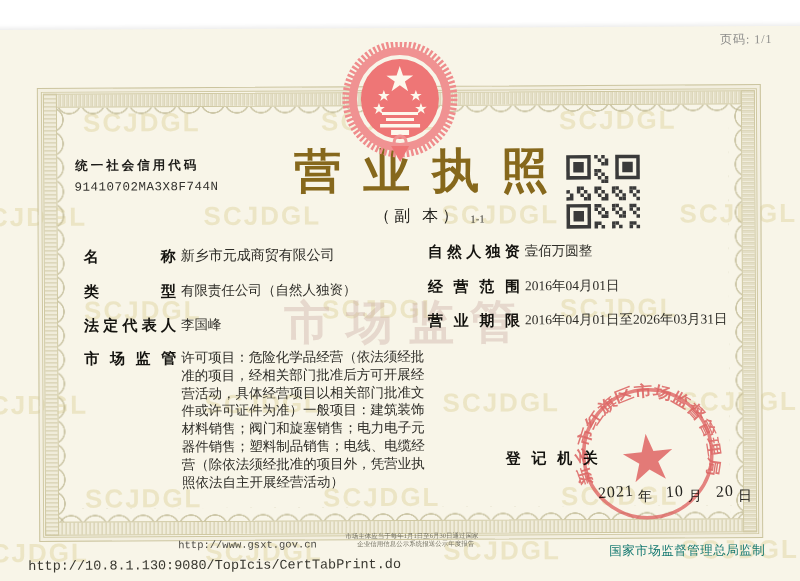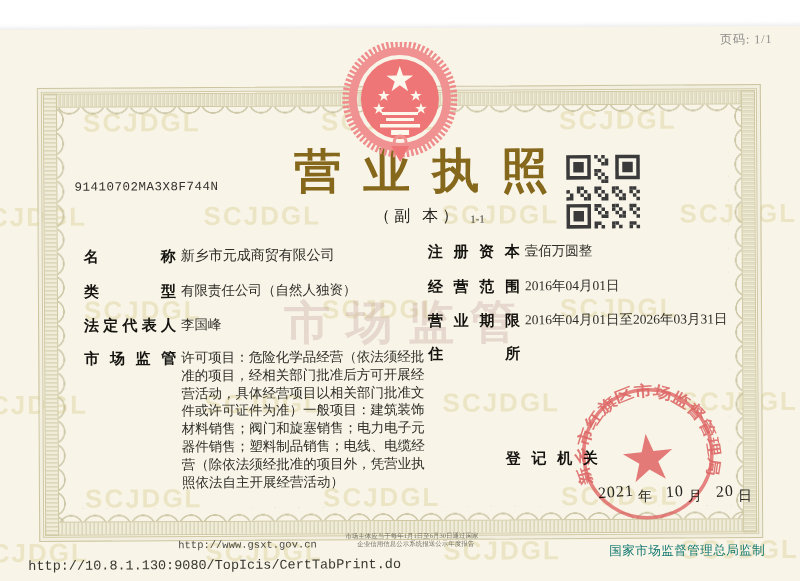--- a/index.html
+++ b/index.html
@@ -120,20 +120,21 @@
         <div class="band r"></div>
         <div class="scal t"></div>
         <div class="scal b"></div>
         <div class="scal l"></div>
         <div class="scal r"></div>
       </div>
 
       <div class="content">
         <div class="page-label">页码: 1/1</div>
 
+        <div class="credit-label">统一社会信用代码</div>
         <div class="credit-code">91410702MA3X8F744N</div>
 
         <div class="title">营业执照</div>
         <div class="subtitle"><span>（副  本）</span> <span class="copyno">1-1</span></div>
 
         <div class="qr-box" id="qr"><svg width="76" height="76">
               <rect x="0" y="0" width="76" height="76" fill="#f8f5e8"></rect>
               <rect x="1" y="36" width="3.5" height="3.5" fill="#3a3a3a"></rect>
               <rect x="1" y="43" width="3.5" height="3.5" fill="#3a3a3a"></rect>
               <rect x="4.5" y="39.5" width="3.5" height="3.5" fill="#3a3a3a"></rect>
@@ -238,33 +239,32 @@
         <div class="row lrow" style="left:84px;top:287px;">
           <span class="flabel">法定代表人</span>
           <span class="fvalue">李国峰</span>
         </div>
         <div class="row lrow" style="left:84px;top:320px;">
           <span class="flabel">市场监管</span>
           <span class="fvalue">许可项目：危险化学品经营（依法须经批准的项目，经相关部门批准后方可开展经营活动，具体经营项目以相关部门批准文件或许可证件为准）一般项目：建筑装饰材料销售；阀门和旋塞销售；电力电子元器件销售；塑料制品销售；电线、电缆经营（除依法须经批准的项目外，凭营业执照依法自主开展经营活动）</span>
         </div>
 
         <div class="row rrow" style="left:428px;top:215px;">
-          <span class="flabel">注册资本</span>
+          <span class="flabel">自然人独资</span>
           <span class="fvalue">壹佰万圆整</span>
         </div>
         <div class="row rrow" style="left:428px;top:250px;">
           <span class="flabel">经营范围</span>
           <span class="fvalue">2016年04月01日</span>
         </div>
         <div class="row rrow" style="left:428px;top:284px;">
           <span class="flabel">营业期限</span>
           <span class="fvalue">2016年04月01日至2026年03月31日</span>
         </div>
         <div class="row rrow" style="left:428px;top:317px;">
-          <span class="flabel">住所</span>
         </div>
 
         <div class="row reg-label">
           <span class="flabel">登记机关</span>
         </div>
 
         <div class="date-row">
           <span class="dnum">2021</span><span class="dchar">年</span><span class="gap"></span><span class="dnum">10</span><span class="dchar">月</span><span class="gap"></span><span class="dnum">20</span><span class="dchar">日</span>
         </div>
 

